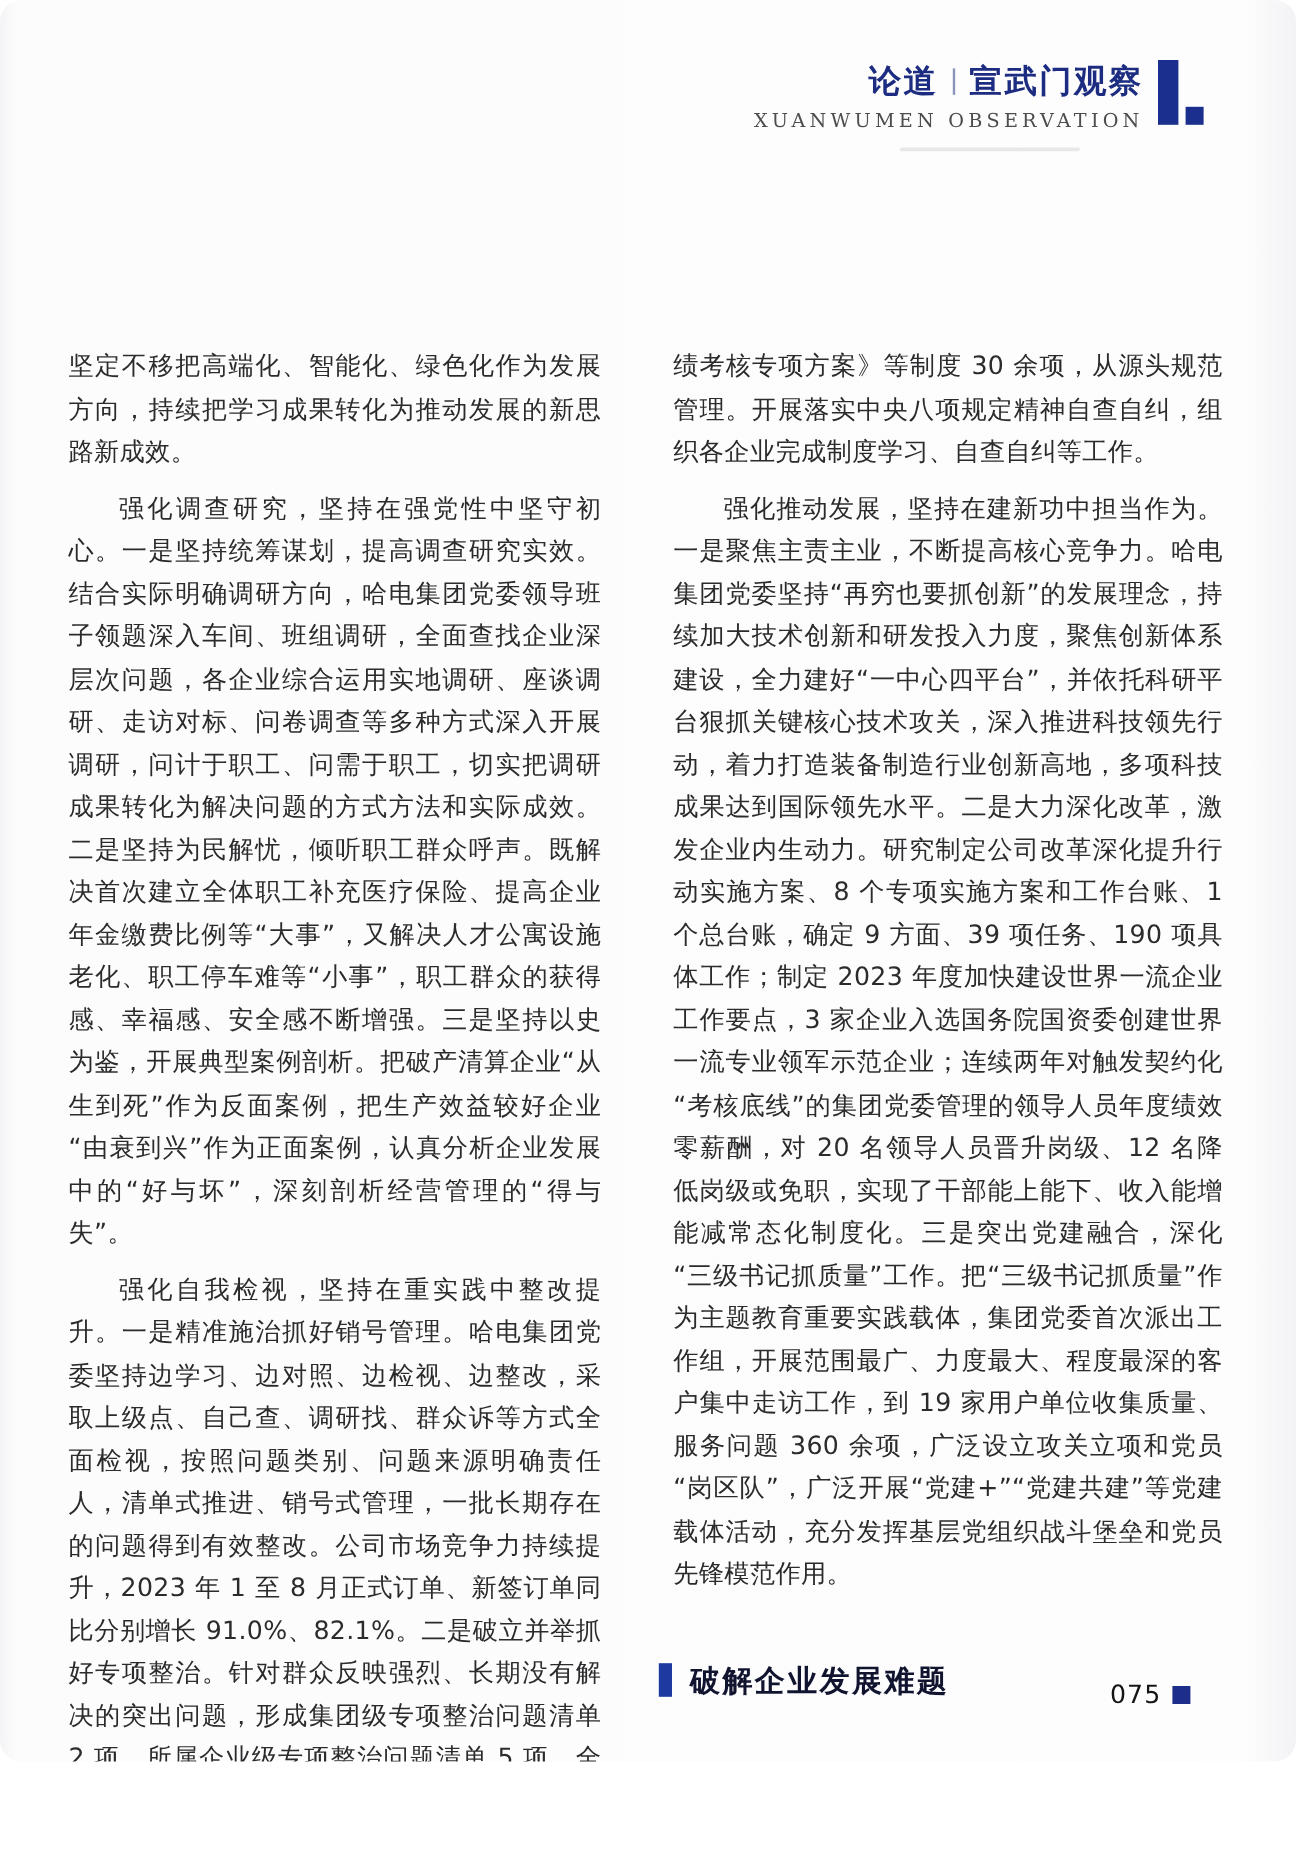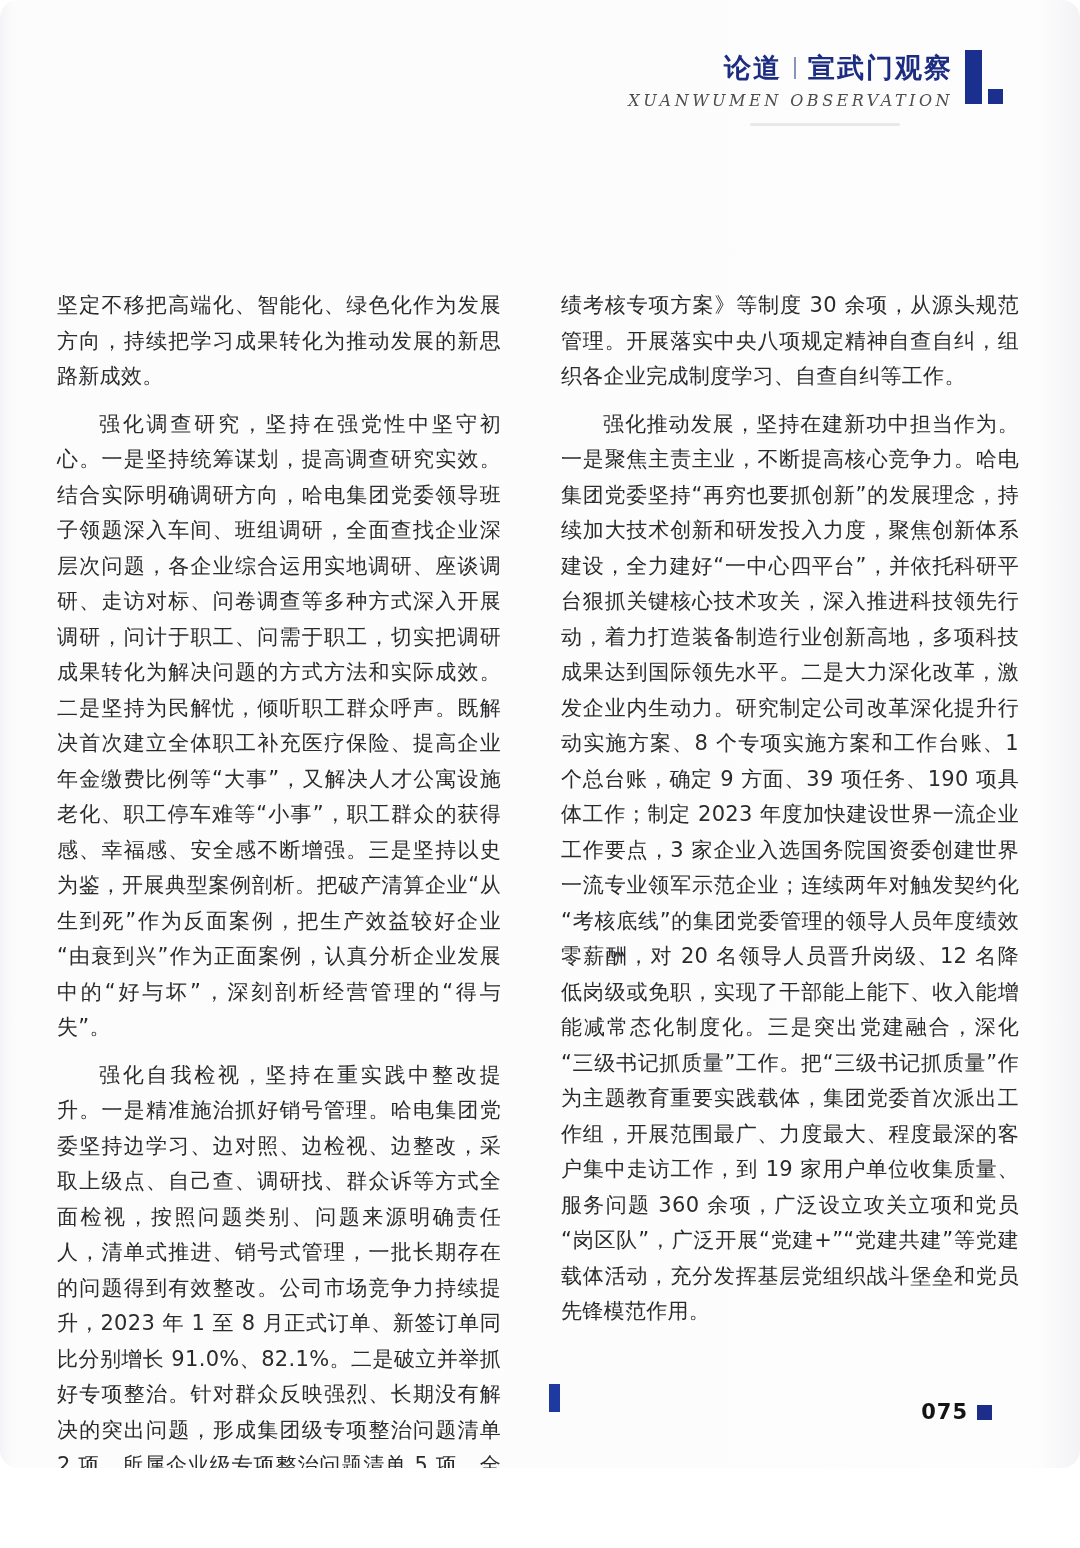--- a/index.html
+++ b/index.html
@@ -39,21 +39,20 @@
     margin: 0 12px;
     vertical-align: -2px;
   }
   .en-title {
     font-family: "DejaVu Serif", serif;
     font-size: 16px;
     color: #4d4d4f;
     letter-spacing: 3.5px;
     margin-top: 5px;
     white-space: nowrap;
-    font-style: italic;
   }
   .brand-mark {
     display: flex;
     align-items: flex-end;
     gap: 6px;
     height: 54px;
   }
   .brand-bar { display: inline-block; width: 17px; height: 54px; background: #1b2f8e; }
   .brand-sq  { display: inline-block; width: 15px; height: 15px; background: #1b2f8e; }
   .header-smudge {
@@ -98,21 +97,21 @@
   
   .page-footer {
     position: absolute;
     bottom: 44px; right: 88px;
     display: flex;
     align-items: center;
     gap: 9px;
   }
   .page-num {
     font-size: 21px;
-    font-weight: bold;
+    font-weight: normal;
     color: #141414;
     letter-spacing: 1px;
   }
   .page-marker { width: 15px; height: 15px; background: #1c2d8a; }
 </style>
 </head>
 <body>
 
 <div class="page">
 
@@ -137,20 +136,21 @@
         <p class="para indent">强化自我检视，坚持在重实践中整改提升。一是精准施治抓好销号管理。哈电集团党委坚持边学习、边对照、边检视、边整改，采取上级点、自己查、调研找、群众诉等方式全面检视，按照问题类别、问题来源明确责任人，清单式推进、销号式管理，一批长期存在的问题得到有效整改。公司市场竞争力持续提升，2023 年 1 至 8 月正式订单、新签订单同比分别增长 91.0%、82.1%。二是破立并举抓好专项整治。针对群众反映强烈、长期没有解决的突出问题，形成集团级专项整治问题清单 2 项、所属企业级专项整治问题清单 5 项，全部整改完成。以专项工作方案全面提高全员劳动生产率，截至 8 月底，全员劳动生产率同比提升 11.4%。三是常态长效推动建章立制。针对发现的问题、制度漏洞，制定、修订《法治合规风控信息化建设规划方案》《哈电集团所属单位经营业</p>
       </section>
 
     <section class="col col-right">
       <div>
           <p class="para">绩考核专项方案》等制度 30 余项，从源头规范管理。开展落实中央八项规定精神自查自纠，组织各企业完成制度学习、自查自纠等工作。</p>
           <p class="para indent">强化推动发展，坚持在建新功中担当作为。一是聚焦主责主业，不断提高核心竞争力。哈电集团党委坚持“再穷也要抓创新”的发展理念，持续加大技术创新和研发投入力度，聚焦创新体系建设，全力建好“一中心四平台”，并依托科研平台狠抓关键核心技术攻关，深入推进科技领先行动，着力打造装备制造行业创新高地，多项科技成果达到国际领先水平。二是大力深化改革，激发企业内生动力。研究制定公司改革深化提升行动实施方案、8 个专项实施方案和工作台账、1 个总台账，确定 9 方面、39 项任务、190 项具体工作；制定 2023 年度加快建设世界一流企业工作要点，3 家企业入选国务院国资委创建世界一流专业领军示范企业；连续两年对触发契约化“考核底线”的集团党委管理的领导人员年度绩效零薪酬，对 20 名领导人员晋升岗级、12 名降低岗级或免职，实现了干部能上能下、收入能增能减常态化制度化。三是突出党建融合，深化“三级书记抓质量”工作。把“三级书记抓质量”作为主题教育重要实践载体，集团党委首次派出工作组，开展范围最广、力度最大、程度最深的客户集中走访工作，到 19 家用户单位收集质量、服务问题 360 余项，广泛设立攻关立项和党员“岗区队”，广泛开展“党建+”“党建共建”等党建载体活动，充分发挥基层党组织战斗堡垒和党员先锋模范作用。</p>
         </div>
       <h2 class="section-heading">
         <span class="heading-bar"></span>
+        <span class="heading-text">破解企业发展难题</span>
       </h2>
     </section>
   </main>
 
   <footer class="page-footer">
     <span class="page-num">075</span>
     <span class="page-marker"></span>
   </footer>
 
 </div>

